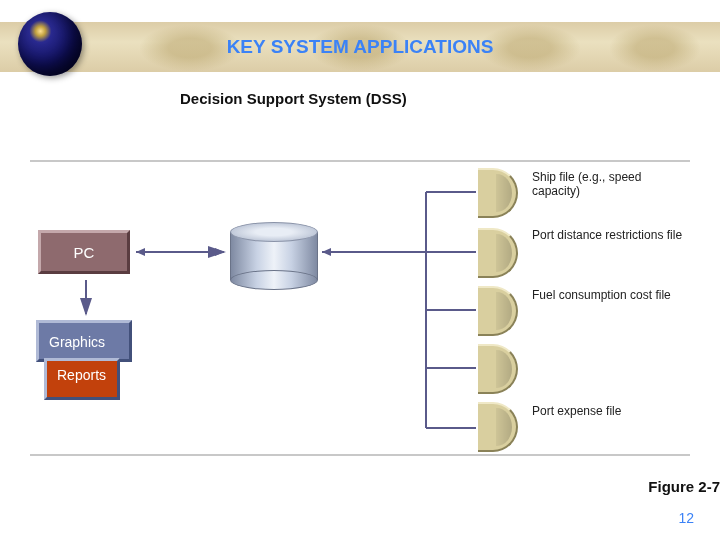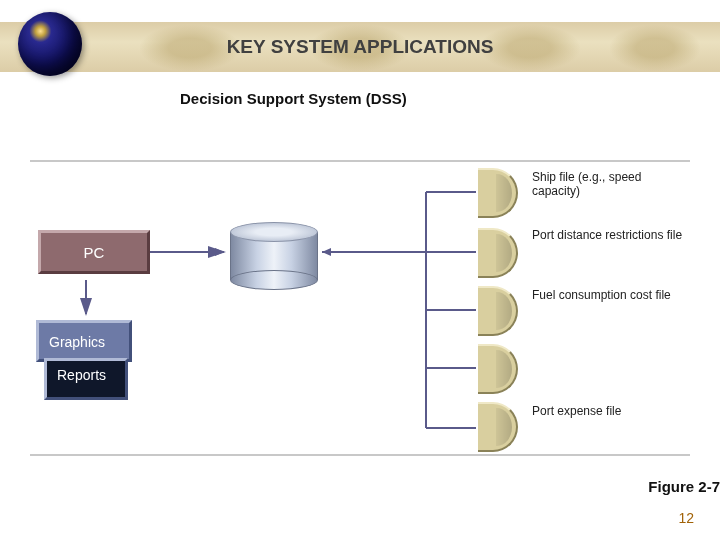--- a/index.html
+++ b/index.html
@@ -43,21 +43,21 @@
   .mb3 { left: 480px; }
   .mb4 { left: 610px; width: 90px; }
   .title {
     position: absolute;
     top: 36px;
     left: 0;
     width: 720px;
     text-align: center;
     font-weight: bold;
     font-size: 19px;
-    color: #404040;
+    color: #3b82f6;
   }
   .subtitle {
     position: absolute;
     top: 90px;
     left: 180px;
     font-weight: bold;
     font-size: 15px;
     color: #111;
   }
   .figure-area {
@@ -68,21 +68,21 @@
     height: 296px;
     background: #fff;
     border-top: 2px solid #c8c8c8;
     border-bottom: 2px solid #c8c8c8;
   }
   .figure-inner { position: relative; width: 100%; height: 100%; }
   
   .pc-box {
     position: absolute;
     left: 8px; top: 68px;
-    width: 112px; height: 44px;
+    width: 92px; height: 44px;
     background: #8e6a6e;
     border-top: 3px solid #c4a8ab;
     border-left: 3px solid #c4a8ab;
     border-right: 3px solid #5a3c40;
     border-bottom: 3px solid #5a3c40;
     color: #fff;
     font-size: 15px;
     display: flex; align-items: center; justify-content: center;
   }
   
@@ -94,22 +94,22 @@
     border-top: 3px solid #b0bad6;
     border-left: 3px solid #b0bad6;
     border-right: 3px solid #42507a;
     border-bottom: 3px solid #42507a;
     color: #fff; font-size: 14px;
     padding: 11px 10px;
   }
   .rep-front {
     position: absolute;
     left: 14px; top: 196px;
-    width: 84px; height: 42px;
-    background: #0f172a;
+    width: 76px; height: 42px;
+    background: #c2410c;
     border-top: 3px solid #b0bad6;
     border-left: 3px solid #b0bad6;
     border-right: 3px solid #42507a;
     border-bottom: 3px solid #42507a;
     color: #fff; font-size: 14px;
     padding: 6px 10px;
   }
   
   .db {
     position: absolute;
@@ -175,21 +175,21 @@
   .fl4 { top: 182px; }
   .fl5 { top: 242px; }
   .figure-caption {
     position: absolute;
     top: 478px; left: 0; width: 720px;
     text-align: right; font-weight: bold; font-size: 15px; color: #111;
   }
   .page-num {
     position: absolute;
     right: 26px; bottom: 14px;
-    font-size: 14px; color: #a16207;
+    font-size: 14px; color: #3b82f6;
   }
 </style>
 </head>
 <body>
 
 <div class="header-band"></div>
 <div class="map-blob mb1"></div>
 <div class="map-blob mb2"></div>
 <div class="map-blob mb3"></div>
 <div class="map-blob mb4"></div>

